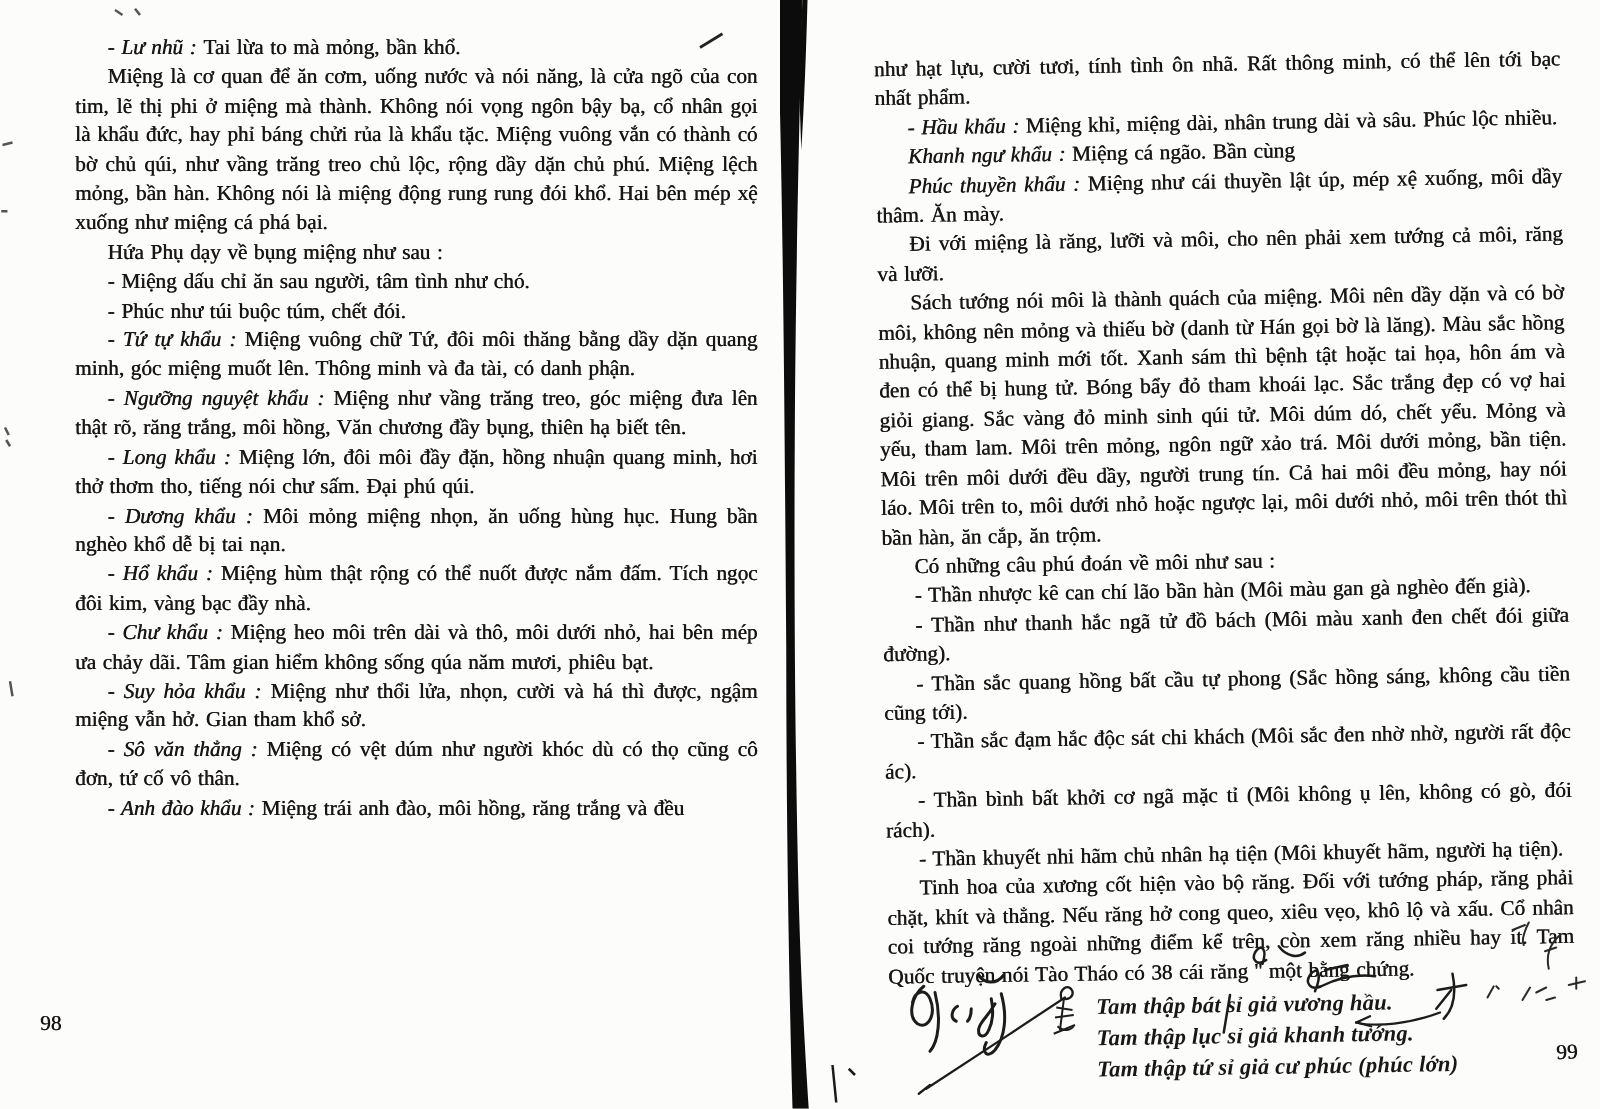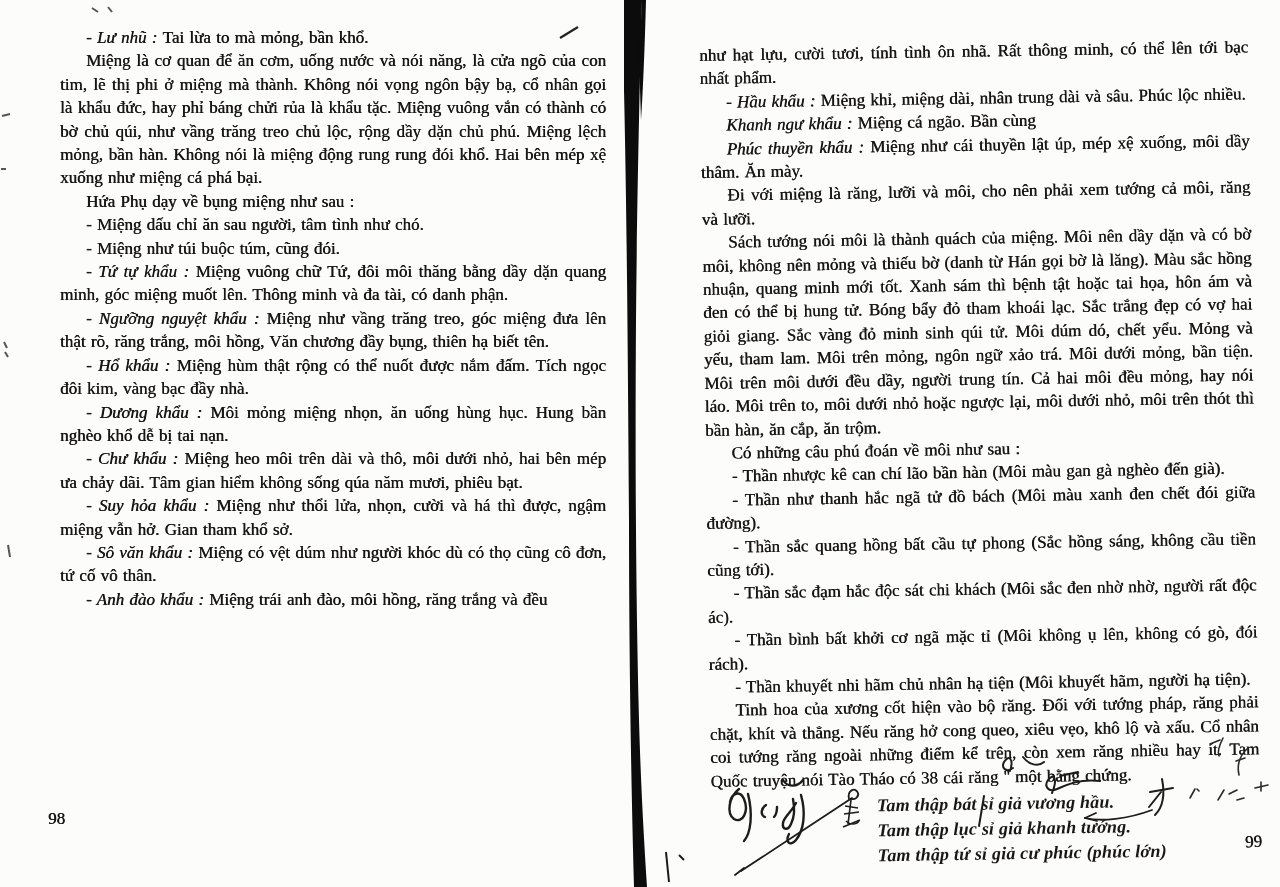--- a/index.html
+++ b/index.html
@@ -21,40 +21,41 @@
   #page-left{left:60px;top:26px;width:546px;}
   #page-right{left:699px;top:44px;width:549px;transform:rotate(-0.9deg);transform-origin:0 0;}
   .verse{margin-top:3px;padding-left:166px;}
   .verse div{
     font-style:italic;font-weight:bold;font-size:18px;line-height:25px;
     letter-spacing:0.2px;
   }
   .pageno{
     position:absolute;font-size:17px;text-shadow:0.4px 0 0 currentColor;
   }
-  #pageno-left{left:48px;top:809px;}
+  #pageno-left{left:32px;top:809px;}
   #pageno-right{left:1245px;top:832px;transform:rotate(-3deg);}
   #artifacts{position:absolute;left:0;top:0;pointer-events:none;}
 </style>
 </head>
 <body>
 
 <div class="page" id="page-left">
   <p><span class="lead">- Lư nhũ : </span><span>Tai lừa to mà mỏng, bần khổ.</span></p>
   <p><span>Miệng là cơ quan để  ăn cơm, uống nước và nói năng, là  cửa  ngõ của con tim, lẽ thị phi ở miệng mà thành. Không nói vọng ngôn bậy bạ, cổ nhân gọi là khẩu đức, hay phỉ báng chửi rủa là khẩu tặc. Miệng vuông vắn có thành có bờ chủ qúi, như vầng trăng  treo  chủ lộc, rộng dầy dặn chủ phú. Miệng lệch mỏng, bần  hàn.  Không  nói là miệng động rung rung đói khổ. Hai bên mép xệ xuống  như  miệng cá phá bại.</span></p>
   <p><span>Hứa Phụ dạy về bụng miệng như sau :</span></p>
   <p><span>- Miệng dấu chỉ ăn sau người, tâm tình như chó.</span></p>
-  <p><span>- Miệng như túi buộc túm, cũng đói.</span></p>
+  <p><span>- Phúc như túi buộc túm, chết đói.</span></p>
   <p><span class="lead">- Tứ tự khẩu : </span><span>Miệng vuông chữ Tứ, đôi môi thăng  bằng  dầy  dặn quang minh, góc miệng muốt lên. Thông minh và  đa  tài,  có danh phận.</span></p>
   <p><span class="lead">- Ngưỡng nguyệt khẩu : </span><span>Miệng  như vầng trăng treo, góc  miệng  đưa lên thật rõ, răng trắng, môi hồng, Văn chương đầy bụng, thiên  hạ biết tên.</span></p>
+  <p><span class="lead">- Long khẩu : </span><span>Miệng lớn, đôi môi đầy đặn, hồng nhuận quang  minh, hơi thở thơm tho, tiếng nói chư sấm. Đại phú qúi.</span></p>
+  <p><span class="lead">- Dương khẩu : </span><span>Môi mỏng miệng nhọn, ăn uống hùng  hục.  Hung  bần nghèo khổ dễ bị tai nạn.</span></p>
   <p><span class="lead">- Hổ khẩu : </span><span>Miệng hùm thật rộng có thể nuốt được  nắm  đấm.  Tích ngọc đôi kim, vàng bạc đầy nhà.</span></p>
-  <p><span class="lead">- Dương khẩu : </span><span>Môi mỏng miệng nhọn, ăn uống hùng  hục.  Hung  bần nghèo khổ dễ bị tai nạn.</span></p>
   <p><span class="lead">- Chư khẩu : </span><span>Miệng heo môi trên dài và thô,  môi  dưới  nhỏ,  hai bên mép ưa chảy dãi. Tâm gian  hiểm  không  sống  qúa  năm  mươi, phiêu bạt.</span></p>
   <p><span class="lead">- Suy hỏa khẩu : </span><span>Miệng như thổi lửa, nhọn, cười và há  thì  được, ngậm miệng vẫn hở. Gian tham khổ sở.</span></p>
-  <p><span class="lead">- Sô văn khẩu : </span><span>Miệng có vệt dúm như người khóc dù  có  thọ  cũng cô đơn, tứ cố vô thân.</span></p>
+  <p><span class="lead">- Sô văn thẳng : </span><span>Miệng có vệt dúm như người khóc dù  có  thọ  cũng cô đơn, tứ cố vô thân.</span></p>
   <p><span class="lead">- Anh đào khẩu : </span><span>Miệng trái anh đào,  môi  hồng,  răng  trắng  và đều</span></p>
 </div>
 <div class="pageno" id="pageno-left">98</div>
 
 <div class="page" id="page-right">
   <p class="noindent"><span>như hạt lựu, cười tươi, tính tình ôn nhã. Rất thông minh,  có thể lên tới bạc nhất phẩm.</span></p>
   <p><span class="lead">- Hầu khẩu : </span><span>Miệng khỉ, miệng dài, nhân trung dài  và  sâu.  Phúc lộc nhiều.</span></p>
   <p><span class="lead">Khanh ngư khẩu : </span><span>Miệng cá ngão. Bần cùng</span></p>
   <p><span class="lead">Phúc thuyền khẩu : </span><span>Miệng  như cái thuyền lật úp, mép  xệ  xuống, môi dầy thâm. Ăn mày.</span></p>
   <p><span>Đi với miệng là răng, lưỡi và môi, cho nên phải xem tướng cả môi, răng và lưỡi.</span></p>

